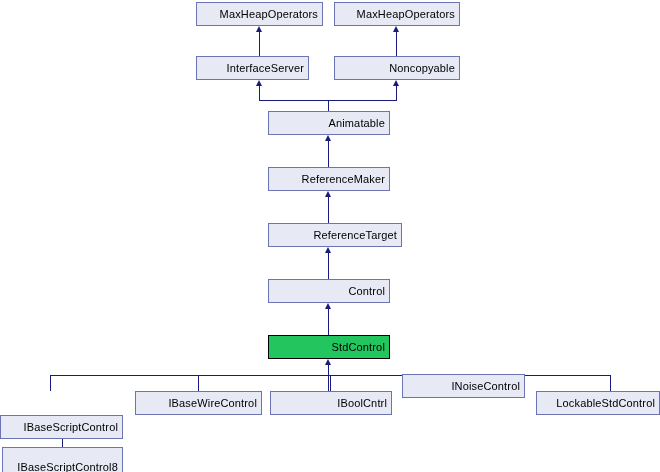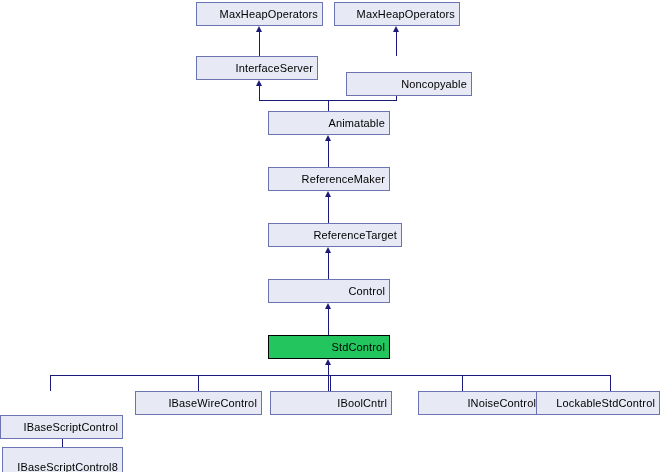--- a/index.html
+++ b/index.html
@@ -105,25 +105,25 @@
   <div class="arrow-up" style="left:59px; top:415px;"></div>
 
   <div class="node" style="left:196px; top:2px; width:127px; height:24px;">
     <span class="node-label">MaxHeapOperators</span>
   </div>
 
   <div class="node" style="left:334px; top:2px; width:126px; height:24px;">
     <span class="node-label">MaxHeapOperators</span>
   </div>
 
-  <div class="node" style="left:196px; top:56px; width:122px; height:24px;">
+  <div class="node" style="left:196px; top:56px; width:113px; height:24px;">
     <span class="node-label">InterfaceServer</span>
   </div>
 
-  <div class="node" style="left:334px; top:72px; width:126px; height:24px;margin-left:12px;">
+  <div class="node" style="left:334px; top:56px; width:126px; height:24px;">
     <span class="node-label">Noncopyable</span>
   </div>
 
   <div class="node" style="left:268px; top:111px; width:122px; height:24px;">
     <span class="node-label">Animatable</span>
   </div>
 
   <div class="node" style="left:268px; top:167px; width:122px; height:24px;">
     <span class="node-label">ReferenceMaker</span>
   </div>
@@ -145,21 +145,21 @@
   </div>
 
   <div class="node" style="left:135px; top:391px; width:127px; height:24px;">
     <span class="node-label">IBaseWireControl</span>
   </div>
 
   <div class="node" style="left:270px; top:391px; width:122px; height:24px;">
     <span class="node-label">IBoolCntrl</span>
   </div>
 
-  <div class="node" style="left:402px; top:391px; width:123px; height:24px;margin-left:16px;">
+  <div class="node" style="left:402px; top:374px; width:123px; height:24px;">
     <span class="node-label">INoiseControl</span>
   </div>
 
   <div class="node" style="left:536px; top:391px; width:124px; height:24px;">
     <span class="node-label">LockableStdControl</span>
   </div>
 
   <div class="node" style="left:2px; top:447px; width:121px; height:40px;">
     <span class="node-label">IBaseScriptControl8</span>
   </div>

